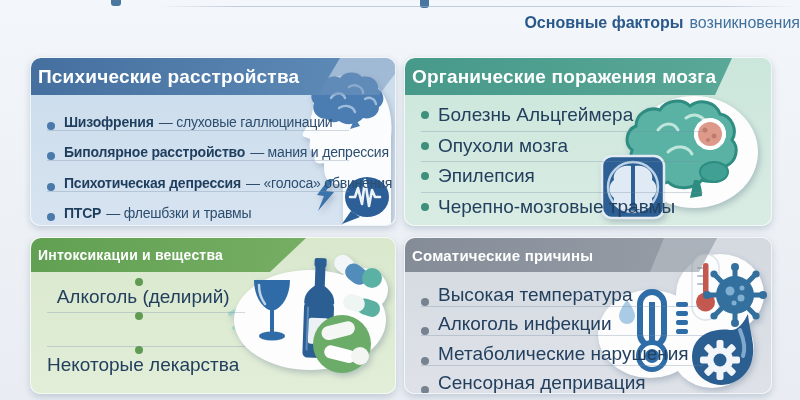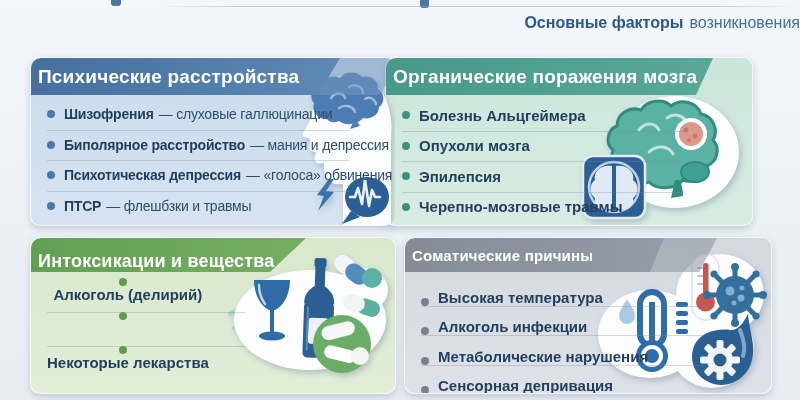--- a/index.html
+++ b/index.html
@@ -20,60 +20,60 @@
 
   
   .subtitle{position:absolute;top:14px;left:0;width:100%;text-align:right;font-size:16px;}
   .subtitle .b{font-weight:bold;color:#29588b;}
   .subtitle .r{font-weight:normal;color:#41719e;margin-left:6px;}
 
   
   .card{position:absolute;border-radius:10px;border:1px solid rgba(255,255,255,.7);
         box-shadow:0 3px 7px rgba(110,130,155,.33);overflow:hidden;}
   #card0{left:30px;top:57px;width:364px;height:167px;background:linear-gradient(180deg,#cadcec,#d7e3f0);}
-  #card1{left:385px;top:57px;width:366px;height:167px;background:linear-gradient(180deg,#cbe6db,#d9ece3);}
+  #card1{left:404px;top:57px;width:366px;height:167px;background:linear-gradient(180deg,#cbe6db,#d9ece3);}
   #card2{left:30px;top:237px;width:364px;height:155px;background:linear-gradient(180deg,#d9e8cd,#e2eed8);}
   #card3{left:404px;top:237px;width:366px;height:155px;background:linear-gradient(180deg,#d4d9e0,#dee2e8);}
 
   .hdr{position:absolute;top:0;left:0;color:#fff;font-weight:bold;display:flex;align-items:center;
        padding-left:7px;border-top-left-radius:10px;z-index:3;letter-spacing:.2px;}
   #card0 .hdr{width:302px;height:37px;font-size:19px;background:linear-gradient(100deg,#446f9e,#5d89b6);
        clip-path:polygon(0 0,100% 0,calc(100% - 22px) 100%,0 100%);}
   #card1 .hdr{width:320px;height:37px;font-size:19px;background:linear-gradient(100deg,#47998a,#5aa897);
        clip-path:polygon(0 0,100% 0,calc(100% - 17px) 100%,0 100%);}
-  #card2 .hdr{width:268px;height:34px;font-size:18px;background:linear-gradient(100deg,#61a052,#76ae64);
-       clip-path:polygon(0 0,100% 0,calc(100% - 36px) 100%,0 100%);align-items:flex-end;}
+  #card2 .hdr{width:268px;height:34px;font-size:14px;background:linear-gradient(100deg,#61a052,#76ae64);
+       clip-path:polygon(0 0,100% 0,calc(100% - 36px) 100%,0 100%);}
   #card3 .hdr{width:252px;height:34px;font-size:15px;background:linear-gradient(100deg,#848c97,#949ba5);
        clip-path:polygon(0 0,100% 0,calc(100% - 14px) 100%,0 100%);}
 
   .wedge{position:absolute;top:0;z-index:2;}
   #card0 .wedge{left:272px;width:104px;height:37px;background:rgba(118,152,189,.5);
        clip-path:polygon(28px 0,100% 0,calc(100% - 28px) 100%,0 100%);}
   #card3 .wedge{left:232px;width:80px;height:34px;background:rgba(128,137,148,.5);
        clip-path:polygon(18px 0,100% 0,calc(100% - 18px) 100%,0 100%);}
 
   
   .list{position:absolute;z-index:4;}
   #card0 .list{left:16px;top:41px;--sepw:302px;}
   #card1 .list{left:16px;top:42px;--sepw:282px;}
   #card2 .list{left:16px;top:40px;--sepw:198px;}
   #card3 .list{left:16px;top:38px;--sepw:282px;}
   .item{display:flex;align-items:center;position:relative;white-space:nowrap;}
-  #card0 .item{height:30.5px;}
+  #card0 .item{height:30.5px;align-items:flex-end;}
   #card1 .item{height:30.5px;}
   #card2 .item{height:34px;flex-direction:column;}
   #card3 .item{height:29.5px;align-items:flex-end;}
   .item + .item::before{content:"";position:absolute;left:0;top:0;height:1px;width:var(--sepw);
        background:rgba(115,140,165,.32);}
   .dot{width:8px;height:8px;border-radius:50%;margin-right:9px;flex:none;}
   #card0 .dot{background:#4a7aab;} #card1 .dot{background:#3f8f7d;}
   #card2 .dot{background:#5f9b50;} #card3 .dot{background:#76828f;}
   .lead{font-weight:bold;color:#1f3e5d;font-size:14px;letter-spacing:-0.2px;}
   .rest{color:#2c4e6f;font-size:14px;margin-left:5px;letter-spacing:-0.2px;}
-  .txt{font-weight:bold;color:#223f5e;font-size:15px;}
+  .txt{font-weight:normal;color:#223f5e;font-size:19px;}
 
   
   .icon-svg{position:absolute;z-index:1;filter:drop-shadow(2px 3px 3px rgba(90,110,135,.35));}
   #ic0{right:2px;bottom:0;}
   #ic1{right:8px;top:32px;}
   #ic2{right:6px;top:14px;}
   #ic3{right:4px;top:8px;}
 </style>
 </head>
 <body>

